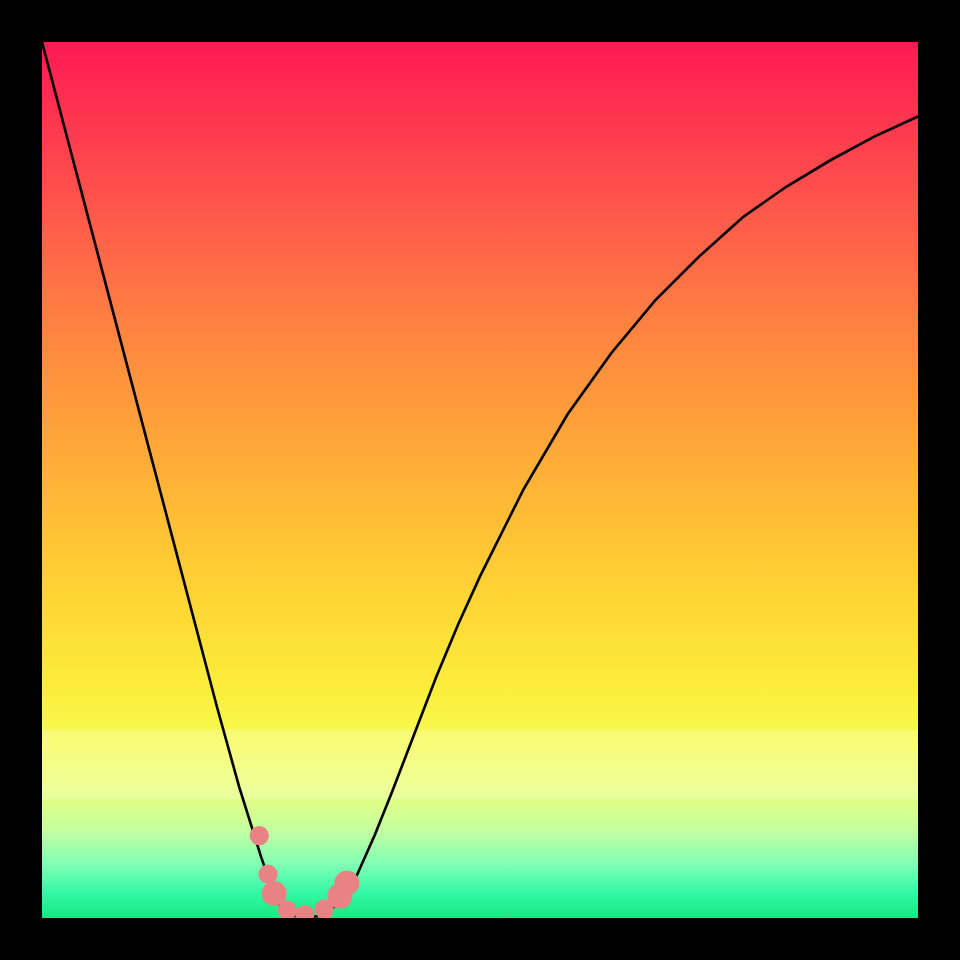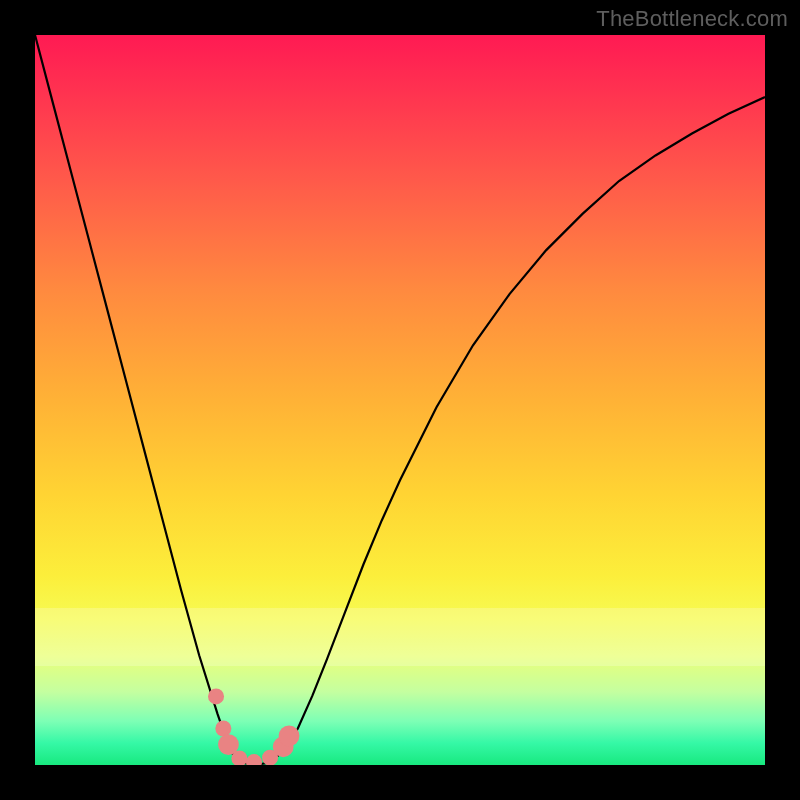--- a/index.html
+++ b/index.html
@@ -58,21 +58,20 @@
   svg.curve {
     position: absolute;
     left: 0; top: 0;
     width: 730px; height: 730px;
   }
 </style>
 </head>
 <body>
 
 <div class="frame">
-  <div class="watermark">TheBottleneck.com</div>
 
   <div class="plot">
 
     <div class="pale-band" style="top:78.5%; height:8%;"></div>
 
     <svg class="curve" viewBox="0 0 730 730" preserveAspectRatio="none">
       <path id="curve-path" d="M0.00 0.00 L18.25 69.35 L36.50 138.70 L54.75 208.05 L73.00 277.40 L91.25 346.75 L109.50 416.10 L127.75 485.45 L146.00 554.80 L164.25 620.50 L182.50 678.90 L195.64 716.86 L208.05 727.81 L219.00 730.00 L233.60 727.81 L248.20 716.86 L262.80 693.50 L277.40 660.65 L292.00 624.15 L310.25 576.70 L328.50 529.25 L346.75 485.45 L365.00 445.30 L401.50 372.30 L438.00 310.25 L474.50 259.15 L511.00 215.35 L547.50 178.85 L584.00 146.00 L620.50 120.45 L657.00 98.55 L693.50 78.84 L730.00 62.05 " fill="none" stroke="#000" stroke-width="2.2"></path>
       <g id="markers">
           <circle cx="181.04" cy="661.38" r="8.00" fill="#e98383"></circle>
           <circle cx="188.34" cy="693.50" r="8.00" fill="#e98383"></circle>

